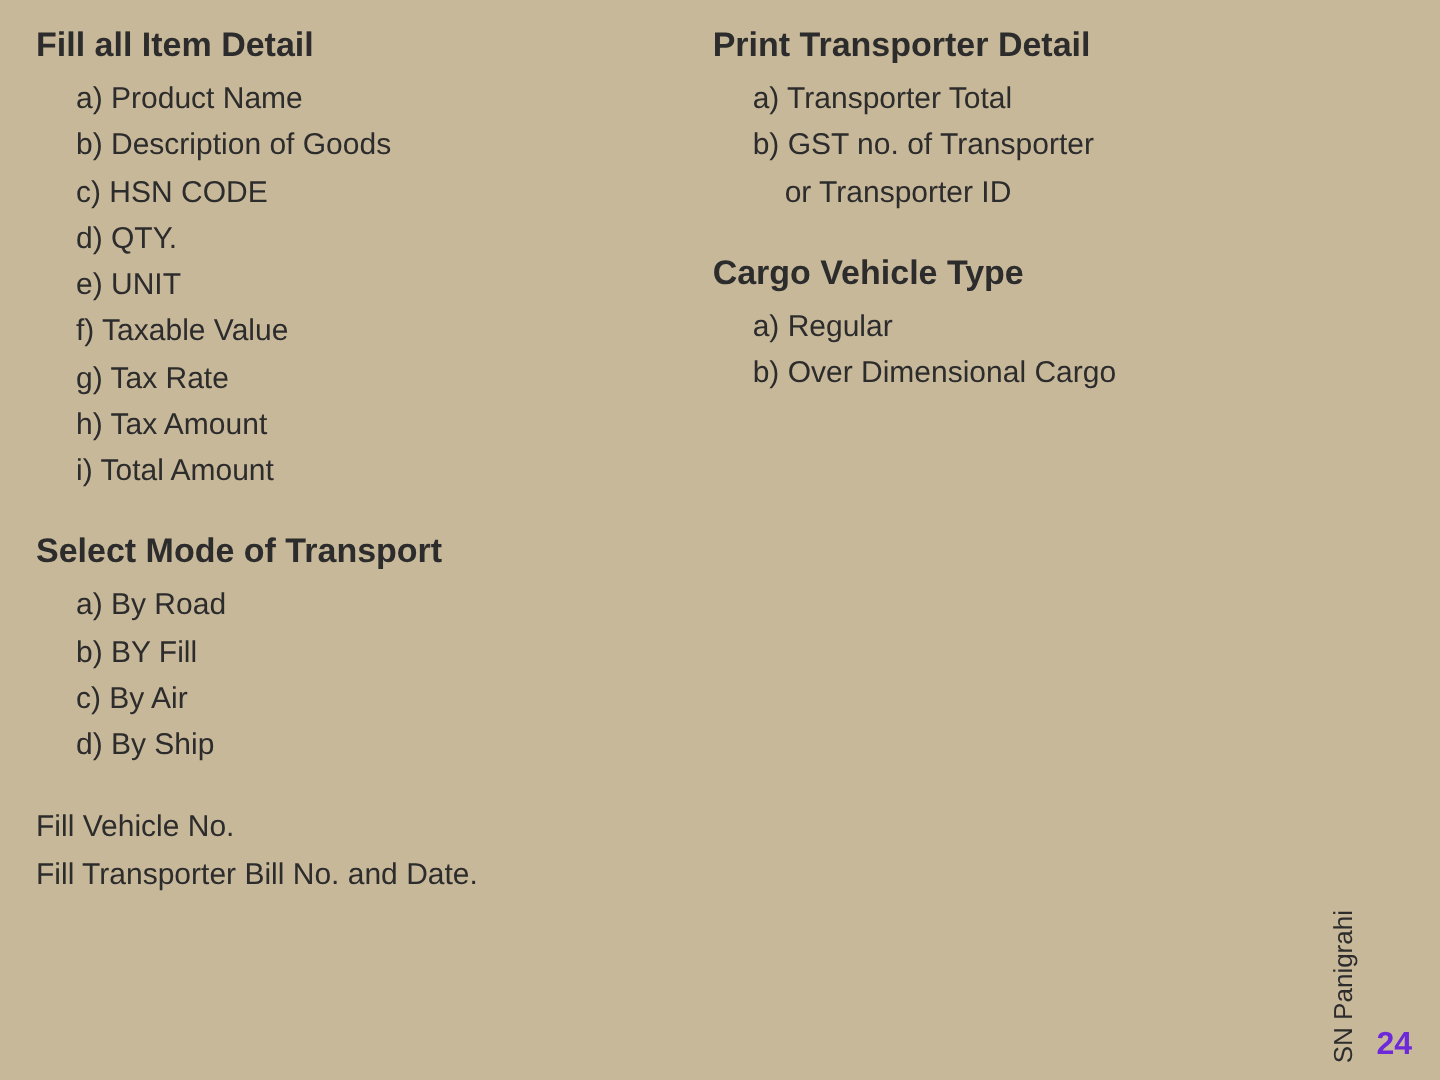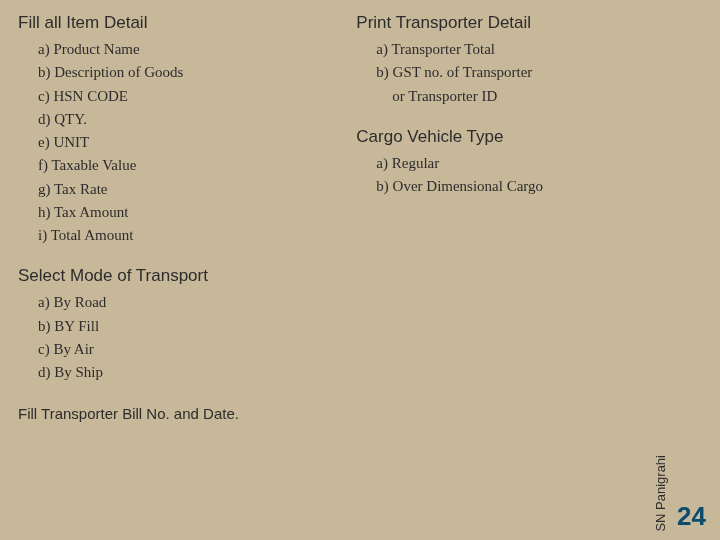--- a/index.html
+++ b/index.html
@@ -32,33 +32,32 @@
     .left-column {
       width: 48%;
       padding-right: 10px;
     }
     .right-column {
       width: 52%;
       padding-left: 10px;
     }
     .section-title {
       font-size: 17px;
-      font-weight: normal;
+      font-weight: bold;
       margin-bottom: 4px;
       line-height: 1.3;
     }
     .item-list {
       list-style: none;
       margin-left: 20px;
       margin-bottom: 18px;
     }
     .item-list li {
       font-size: 15px;
       line-height: 1.55;
-      font-family: Liberation Serif, serif;
     }
     .transport-section {
       margin-top: 10px;
     }
     .vehicle-section {
       margin-top: 18px;
     }
     .bottom-section {
       margin-top: 14px;
     }
@@ -78,23 +77,23 @@
       gap: 10px;
     }
     .sn-rotated {
       writing-mode: vertical-rl;
       transform: rotate(180deg);
       font-size: 13px;
       color: #2c2c2c;
       line-height: 1;
     }
     .page-number {
-      font-size: 26px;
+      font-size: 16px;
       font-weight: bold;
-      color: #0c4a6e;
+      color: #6d28d9;
     }
   </style>
 </head>
 <body>
 
 <div class="page-container">
   <div class="main-content">
 
     <div class="left-column">
 
@@ -116,20 +115,21 @@
         <div class="section-title">Select Mode of Transport</div>
         <ul class="item-list">
           <li>a) By Road</li>
           <li>b) BY Fill</li>
           <li>c) By Air</li>
           <li>d) By Ship</li>
         </ul>
       </div>
 
       <div class="bottom-section">
+        <div class="bottom-text">Fill Vehicle No.</div>
         <div class="bottom-text">Fill Transporter Bill No. and Date.</div>
       </div>
 
     </div>
 
     <div class="right-column">
 
       <div class="section-title">Print Transporter Detail</div>
 
       <ul class="item-list">

